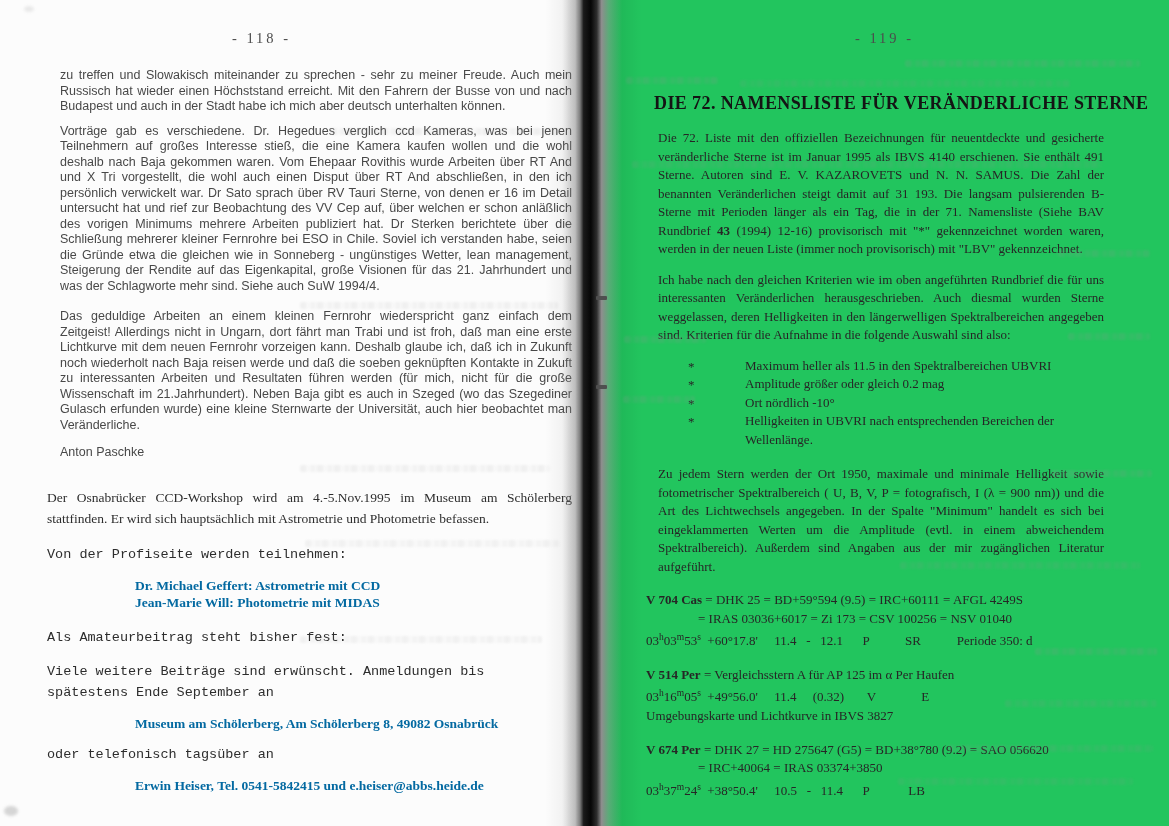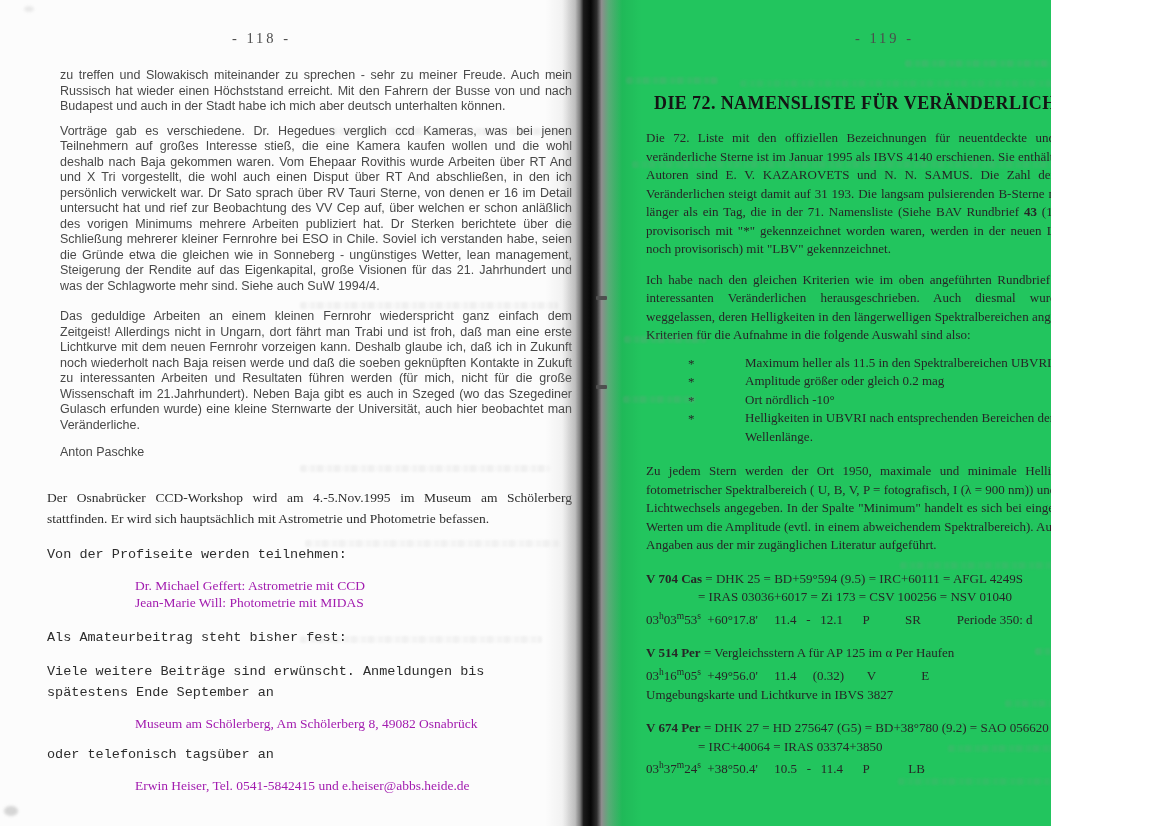--- a/index.html
+++ b/index.html
@@ -1,16 +1,16 @@
 <!DOCTYPE html>
 <html><head>
 <meta charset="utf-8">
 <style>
   html,body{margin:0;padding:0;background:#ffffff;}
-  .scan{position:relative;width:1051px;height:826px;background:#fdfdfd;overflow:hidden;
+  .scan{position:relative;width:1169px;height:826px;background:#fdfdfd;overflow:hidden;
         font-family:"Liberation Serif","DejaVu Serif",serif;}
   
   .page{position:absolute;top:0;height:826px;}
   .page-left{left:0;width:583px;background:#fcfcfc;}
   .page-left::after{content:"";position:absolute;top:0;right:0;width:38px;height:100%;
         background:linear-gradient(90deg,rgba(0,0,0,0) 0%,rgba(0,0,0,0.05) 55%,rgba(0,0,0,0.18) 100%);}
   .page-right{left:600px;width:569px;background:#22c55e;}
   .page-right::before{content:"";position:absolute;top:0;left:0;width:42px;height:100%;
         background:linear-gradient(90deg,rgba(0,0,0,0.22) 0%,rgba(0,0,0,0.07) 45%,rgba(0,0,0,0) 100%);}
   
@@ -37,28 +37,28 @@
         line-height:15.5px;color:#484848;text-align:justify;margin:0;}
   .lp-p1{margin-top:68px;}
   .lp-p2{margin-top:9px;}
   .lp-p3{margin-top:15px;}
   .lp-sig{margin-top:12px;text-align:left;}
   .serifblock{font-family:"Liberation Serif","DejaVu Serif",serif;font-size:13.5px;
         line-height:21px;color:#2d2d2d;margin-left:-13px;width:525px;}
   .serifblock p{margin:0;}
   .wk-intro{margin-top:26px !important;text-align:justify;}
   .wk-label{margin-top:15px !important;font-family:Liberation Mono, monospace;}
-  .wk-bold{font-weight:normal;color:#a21caf;padding-left:88px;line-height:17.5px;}
+  .wk-bold{font-weight:bold;color:#0369a1;padding-left:88px;line-height:17.5px;}
   .mt12{margin-top:12px !important;}
   .mt13{margin-top:13px !important;}
   
   .rp-content{position:absolute;left:46px;top:0;width:470px;color:#262626;}
   .rp-title{margin:90px 0 0 8px;text-align:center;font-size:18px;line-height:26px;
         letter-spacing:0.4px;color:#141414;white-space:nowrap;}
-  .rp-p{font-size:13px;line-height:18.5px;text-align:justify;margin:0;}
+  .rp-p{font-size:13px;line-height:18.5px;text-align:justify;margin:12px;}
   .rp-p1{margin-top:13px;}
   .rp-p2{margin-top:12px;}
   .rp-p3{margin-top:16px;}
   .bold{font-weight:bold;}
   .bullets{margin-top:9px;}
   .bullet-row{position:relative;font-size:13px;line-height:18.5px;padding-left:99px;}
   .bullet-row .ast{position:absolute;left:42px;top:1px;}
   
   .entry{margin-top:15px;font-size:13px;line-height:18.5px;}
   .entry p{margin:0;}

